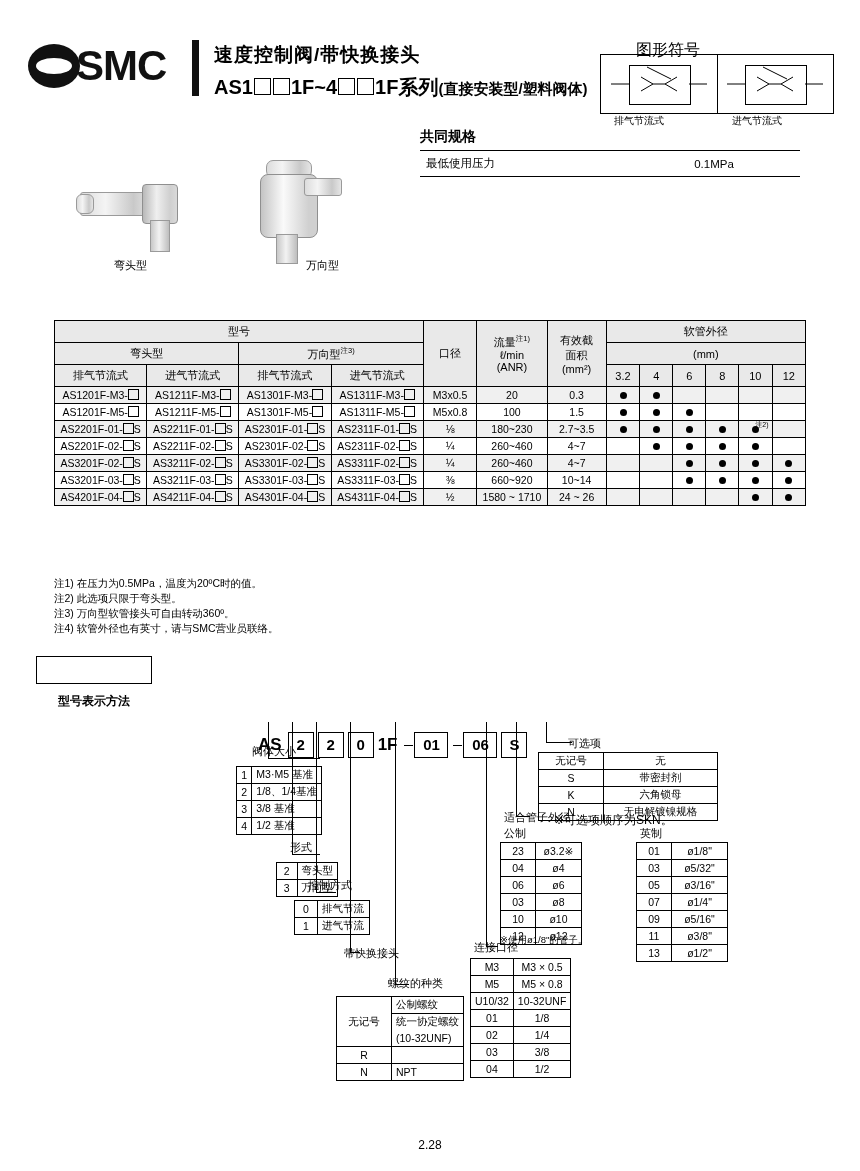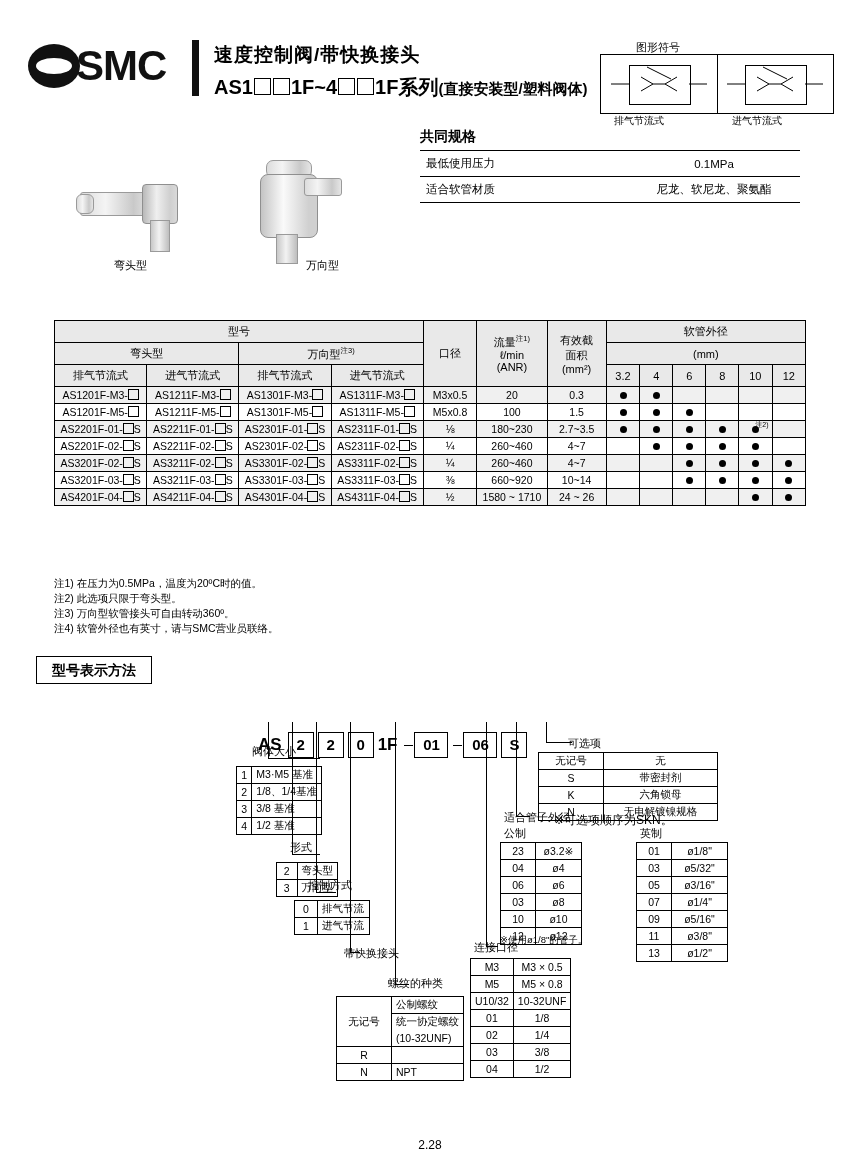--- a/index.html
+++ b/index.html
@@ -31,21 +31,21 @@
   .vbar{position:absolute;left:192px;top:22px;width:7px;height:56px;background:#111;}
   .title1{position:absolute;left:214px;top:24px;font-size:19px;font-weight:bold;letter-spacing:1px;}
   .title2{position:absolute;left:214px;top:56px;font-size:20px;font-weight:bold;}
   .title2 .box{
     display:inline-block;width:15px;height:15px;border:1px solid #000;
     vertical-align:middle;margin:0 1px;position:relative;top:-2px;
   }
   .title2 .sub{font-size:15px;font-weight:bold;}
 
   
-  .symlabel{position:absolute;left:636px;top:22px;font-size:11px;}
+  .symlabel{position:absolute;left:636px;top:22px;font-size:16px;}
   .symbox{position:absolute;left:600px;top:36px;width:232px;height:58px;border:1px solid #000;}
   .symbox .half{position:absolute;top:0;width:116px;height:58px;}
   .symbox .half.left{left:0;border-right:1px solid #000;}
   .symbox .half.right{left:116px;}
   .symsq{position:absolute;left:28px;top:10px;width:60px;height:38px;border:1px solid #000;background:#fff;}
   .symcap{position:absolute;top:96px;font-size:10px;}
   .symcap.l{left:614px;}
   .symcap.r{left:732px;}
 
   
@@ -78,21 +78,21 @@
   .mt td.mdl{background:#f0f0f0;font-size:10.5px;white-space:nowrap;}
   .mt td.plain{background:#fff;font-size:10.5px;white-space:nowrap;}
   .mt .sup{font-size:7.5px;vertical-align:super;}
   .dot{display:inline-block;width:7px;height:7px;border-radius:50%;background:#000;}
   .sqbox{display:inline-block;width:9px;height:9px;border:1px solid #000;vertical-align:-1px;}
 
   .notes{position:absolute;left:54px;top:576px;font-size:10.5px;line-height:15px;}
 
   
   .secbox{position:absolute;left:36px;top:656px;width:114px;height:26px;border:1px solid #000;}
-  .secbox span{display:block;text-align:center;line-height:26px;font-size:14px;font-weight:bold;}
+  .secbox span{display:block;text-align:center;line-height:26px;font-size:12px;font-weight:bold;margin-top:31px;}
 
   
   .pn{position:absolute;left:258px;top:732px;font-size:17px;font-weight:bold;}
   .pn .cell{display:inline-block;width:24px;height:24px;border:1px solid #000;text-align:center;
     line-height:24px;font-size:15px;font-weight:bold;margin-right:4px;vertical-align:middle;background:#fff;}
   .pn .lbl{display:inline-block;font-size:17px;font-weight:bold;margin-right:6px;vertical-align:middle;}
   .pn .cellw{width:32px;}
   .pn .dash{display:inline-block;width:9px;border-top:1px solid #000;vertical-align:middle;margin:0 1px;}
 
   
@@ -166,24 +166,20 @@
       <div class="cap" style="left:76px;top:104px;">万向型</div>
     </div>
   </div>
 
   <div class="specTitle">共同规格</div>
   <table class="spec">
     <tbody>
     <tr>
       <td class="k">最低使用压力</td>
       <td class="v">0.1MPa</td>
-    </tr>
-    <tr>
-      <td class="k">适合软管材质</td>
-      <td class="v">尼龙、软尼龙、聚氨酯</td>
     </tr>
   </tbody>
     </table>
 
   <table class="mt">
     <thead>
       <tr>
         <th colspan="4" style="height:17px;">型号</th>
         <th rowspan="3" style="width:52px;">口径</th>
         <th rowspan="3" style="width:68px;">

